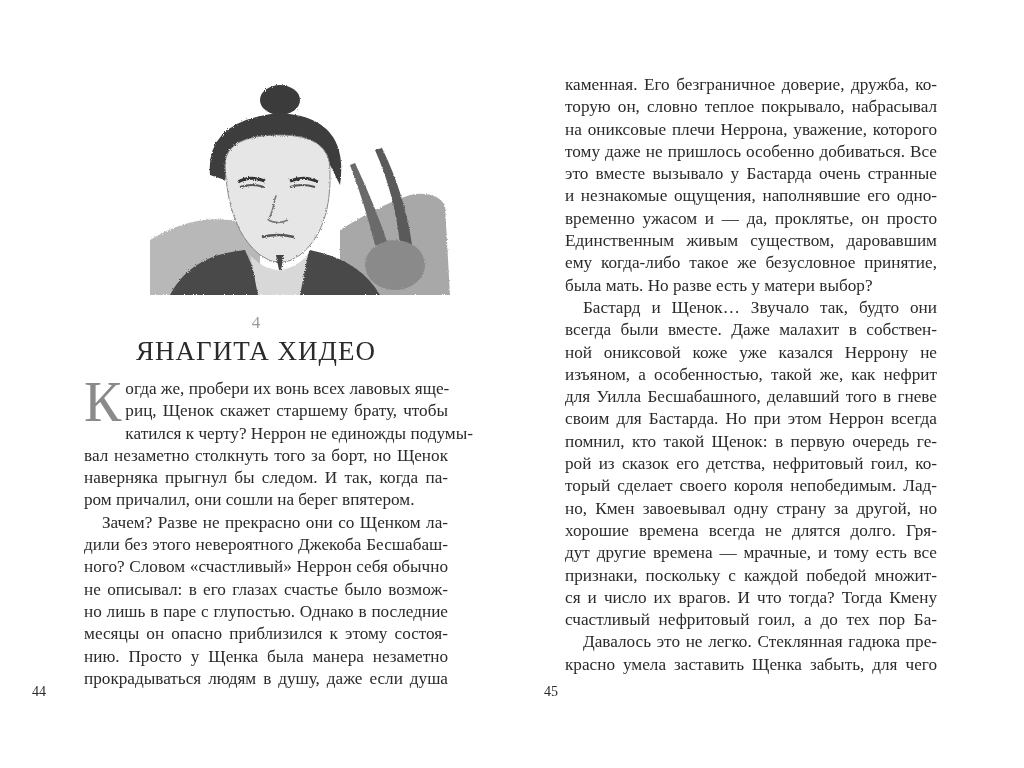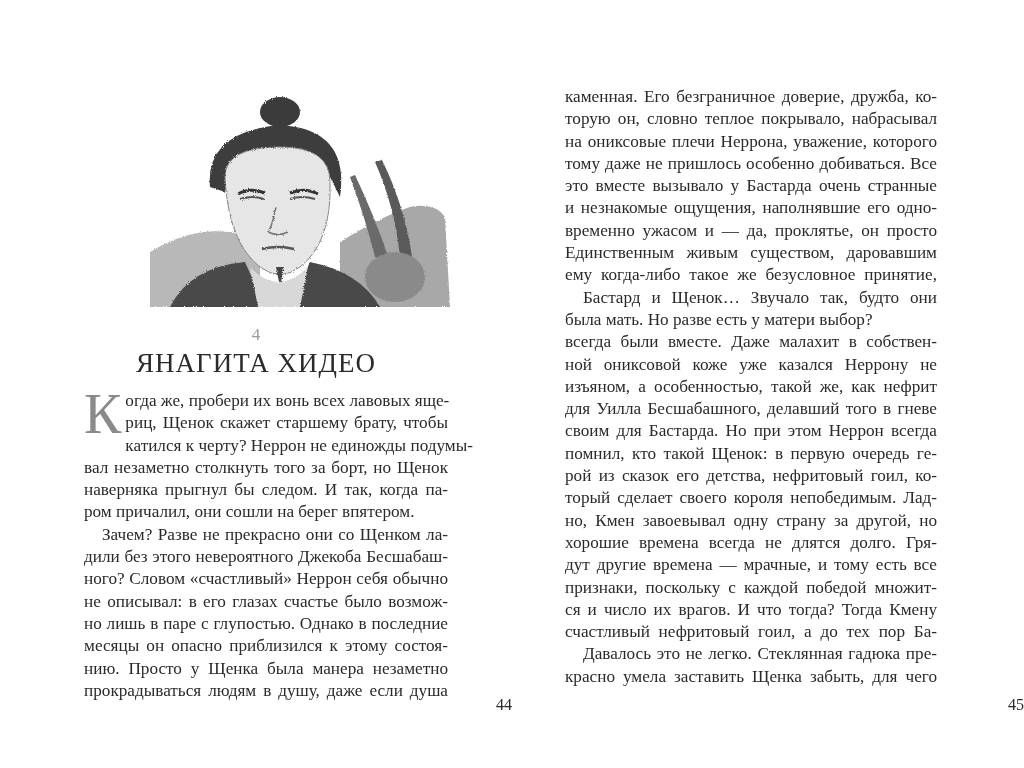--- a/index.html
+++ b/index.html
@@ -1,34 +1,34 @@
 <!DOCTYPE html>
 <html><head>
 <meta charset="utf-8">
 <style>
   html, body { margin:0; padding:0; background:#ffffff; }
   body { width:1024px; height:768px; position:relative; overflow:hidden;
          font-family:"Liberation Serif","DejaVu Serif",serif; color:#2a2a2a; }
-  .page { position:absolute; top:12px; height:552px; }
+  .page { position:absolute; top:0; height:552px; }
   .page-left { left:0; width:512px; }
   .page-right { left:512px; width:512px; }
   .illustration { position:absolute; left:150px; top:55px; width:300px; height:240px; }
   .chapter-num { position:absolute; left:0; width:512px; top:313px; text-align:center;
                  font-size:17px; color:#9a9a9a; }
   .chapter-title { position:absolute; left:0; width:512px; top:336px; text-align:center;
                    font-size:27px; letter-spacing:1px; color:#2a2a2a; }
   .text { position:absolute; font-size:17.2px; line-height:22.3px; text-align:justify; }
   .text .line { display:block; white-space:nowrap; text-align:justify; text-align-last:justify; height:22.3px; }
   .text .line.last { text-align-last:left; }
   .text .line.indent { text-indent:18px; }
   .left-text { left:84px; top:378px; width:364px; }
   .right-text { left:565px; top:74px; width:372px; }
   .dropcap { float:left; font-size:56px; line-height:44px; color:#8a8a8a; margin:2px 4px 0 0; height:44px; }
   .dropline { display:block; white-space:nowrap; text-align-last:justify; height:22.3px; }
-  .page-number { position:absolute; top:684px; width:512px; left:0; text-align:right; font-size:16px; }
+  .page-number { position:absolute; top:684px; width:512px; left:0; text-align:left; font-size:14px;padding-left:32px; }
 </style>
 </head>
 <body>
 
 <div class="page page-left">
   <div class="illustration">
     <svg width="300" height="240" viewBox="0 0 300 240">
       <defs>
         <filter id="pencil">
             <feTurbulence type="fractalNoise" baseFrequency="0.9" numOctaves="2" result="n"></feTurbulence>
@@ -97,22 +97,22 @@
   <div class="text right-text" style="left:53px;">
     <span class="line">каменная. Его безграничное доверие, дружба, ко-</span>
     <span class="line">торую он, словно теплое покрывало, набрасывал</span>
     <span class="line">на ониксовые плечи Неррона, уважение, которого</span>
     <span class="line">тому даже не пришлось особенно добиваться. Все</span>
     <span class="line">это вместе вызывало у Бастарда очень странные</span>
     <span class="line">и незнакомые ощущения, наполнявшие его одно-</span>
     <span class="line">временно ужасом и — да, проклятье, он просто</span>
     <span class="line">Единственным живым существом, даровавшим</span>
     <span class="line">ему когда-либо такое же безусловное принятие,</span>
+    <span class="line last">была мать. Но разве есть у матери выбор?</span>
     <span class="line indent">Бастард и Щенок… Звучало так, будто они</span>
-    <span class="line last">была мать. Но разве есть у матери выбор?</span>
     <span class="line">всегда были вместе. Даже малахит в собствен-</span>
     <span class="line">ной ониксовой коже уже казался Неррону не</span>
     <span class="line">изъяном, а особенностью, такой же, как нефрит</span>
     <span class="line">для Уилла Бесшабашного, делавший того в гневе</span>
     <span class="line">своим для Бастарда. Но при этом Неррон всегда</span>
     <span class="line">помнил, кто такой Щенок: в первую очередь ге-</span>
     <span class="line">рой из сказок его детства, нефритовый гоил, ко-</span>
     <span class="line">торый сделает своего короля непобедимым. Лад-</span>
     <span class="line">но, Кмен завоевывал одну страну за другой, но</span>
     <span class="line">хорошие времена всегда не длятся долго. Гря-</span>

